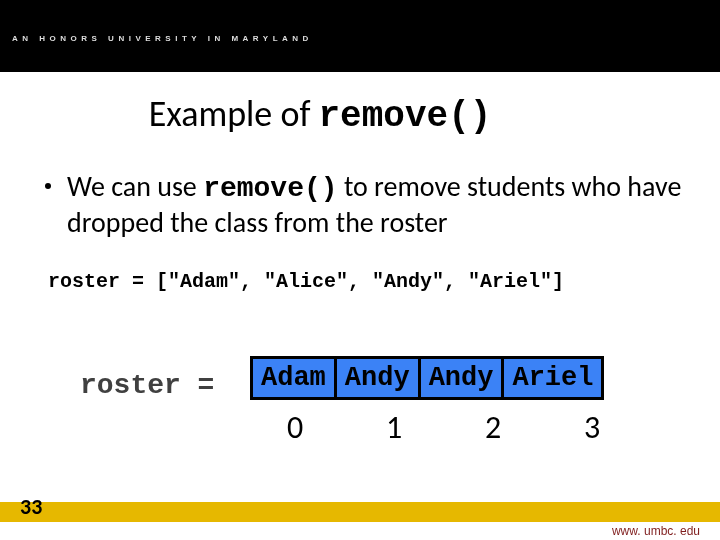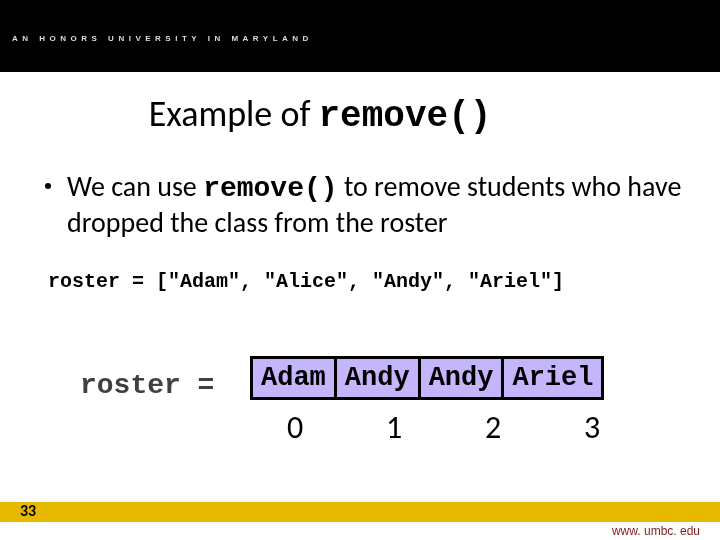--- a/index.html
+++ b/index.html
@@ -25,33 +25,33 @@
   .bullet-row .mono { font-family: "Courier New", monospace; font-weight: bold; }
 
   
   .code-line { position: absolute; top: 270px; left: 48px; font-family: "Courier New", monospace; font-weight: bold; font-size: 20px; color: #000; }
 
   
   .roster-eq { position: absolute; top: 370px; left: 80px; font-family: "Courier New", monospace; font-weight: bold; font-size: 28px; color: #404040; }
 
   
   .roster-table { position: absolute; top: 356px; left: 250px; border-collapse: collapse; }
-  .roster-table td { border: 3px solid #000; padding: 4px 8px; font-family: "Courier New", monospace; font-weight: bold; font-size: 27px; text-align: center; background: #c4b5fd; }
+  .roster-table td { border: 3px solid #000; padding: 4px 8px; font-family: "Courier New", monospace; font-weight: bold; font-size: 27px; text-align: center; background: #3b82f6; }
 
   
   .index-row { position: absolute; top: 408px; left: 250px; display: flex; }
   .idx { font-family: Calibri, sans-serif; font-size: 32px; text-align: center; color: #000; }
   .idx0 { width: 90px; }
   .idx1 { width: 108px; }
   .idx2 { width: 90px; }
   .idx3 { width: 108px; }
 
   
   .footer-bar { position: absolute; left: 0; bottom: 18px; width: 720px; height: 20px; background: #e6b800; }
-  .slide-num { position: absolute; left: 20px; bottom: 20px; font-size: 16px; font-weight: 600; color: #000; z-index: 2; text-align: right; }
+  .slide-num { position: absolute; left: 20px; bottom: 20px; font-size: 22px; font-weight: 600; color: #000; z-index: 2; text-align: right; }
   .url { position: absolute; right: 20px; bottom: 2px; font-size: 12px; color: #7f1d1d; font-family: Arial, sans-serif; }
 </style>
 </head>
 <body>
 
 <div class="slide">
 
   <div class="header">
     <div class="tagline">AN HONORS UNIVERSITY IN MARYLAND</div>
   </div>

